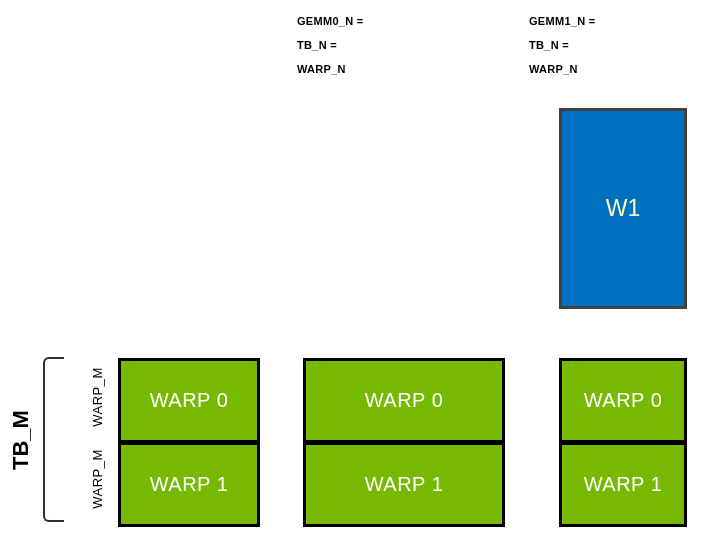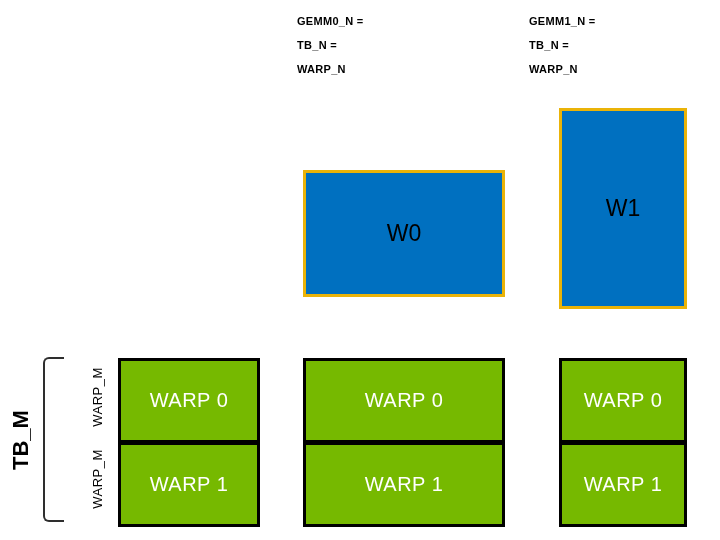--- a/index.html
+++ b/index.html
@@ -25,25 +25,25 @@
     font-weight: 600;
     color: #000000;
     letter-spacing: 0.3px;
   }
   .dim-label-gemm0 { left: 297px; top: 9px; width: 200px; }
   .dim-label-gemm1 { left: 529px; top: 9px; width: 200px; }
 
   .tile {
     position: absolute;
     box-sizing: border-box;
-    border: 3px solid #eab308;
+    border: 3px solid #404040;
     display: flex;
     align-items: center;
     justify-content: center;
-    color: #000000;
+    color: #fef9c3;
   }
   .tile-w0 { left: 303px; top: 170px; width: 202px; height: 127px; font-size: 23px; }
   .tile-w1 { left: 559px; top: 108px; width: 128px; height: 201px; font-size: 23px; }
 
   .warp-col { position: absolute; }
   .warp-col-left   { left: 118px; top: 358px; width: 142px; }
   .warp-col-middle { left: 303px; top: 358px; width: 202px; }
   .warp-col-right  { left: 559px; top: 358px; width: 128px; }
 
   .warp-box {
@@ -107,23 +107,20 @@
     <div>GEMM0_N =</div>
     <div>TB_N =</div>
     <div>WARP_N</div>
   </div>
   <div class="dim-label dim-label-gemm1">
     <div>GEMM1_N =</div>
     <div>TB_N =</div>
     <div>WARP_N</div>
   </div>
 
-  <div class="tile tile-w0" style="background-color: rgb(0, 112, 192);">
-    <span>W0</span>
-  </div>
   <div class="tile tile-w1" style="background-color: rgb(0, 112, 192);">
     <span>W1</span>
   </div>
 
   <div class="vlabel vlabel-tbm">TB_M</div>
   <div class="bracket"></div>
   <div class="vlabel vlabel-warpm vlabel-warpm-upper">WARP_M</div>
   <div class="vlabel vlabel-warpm vlabel-warpm-lower">WARP_M</div>
 
   <div class="warp-col warp-col-left">

